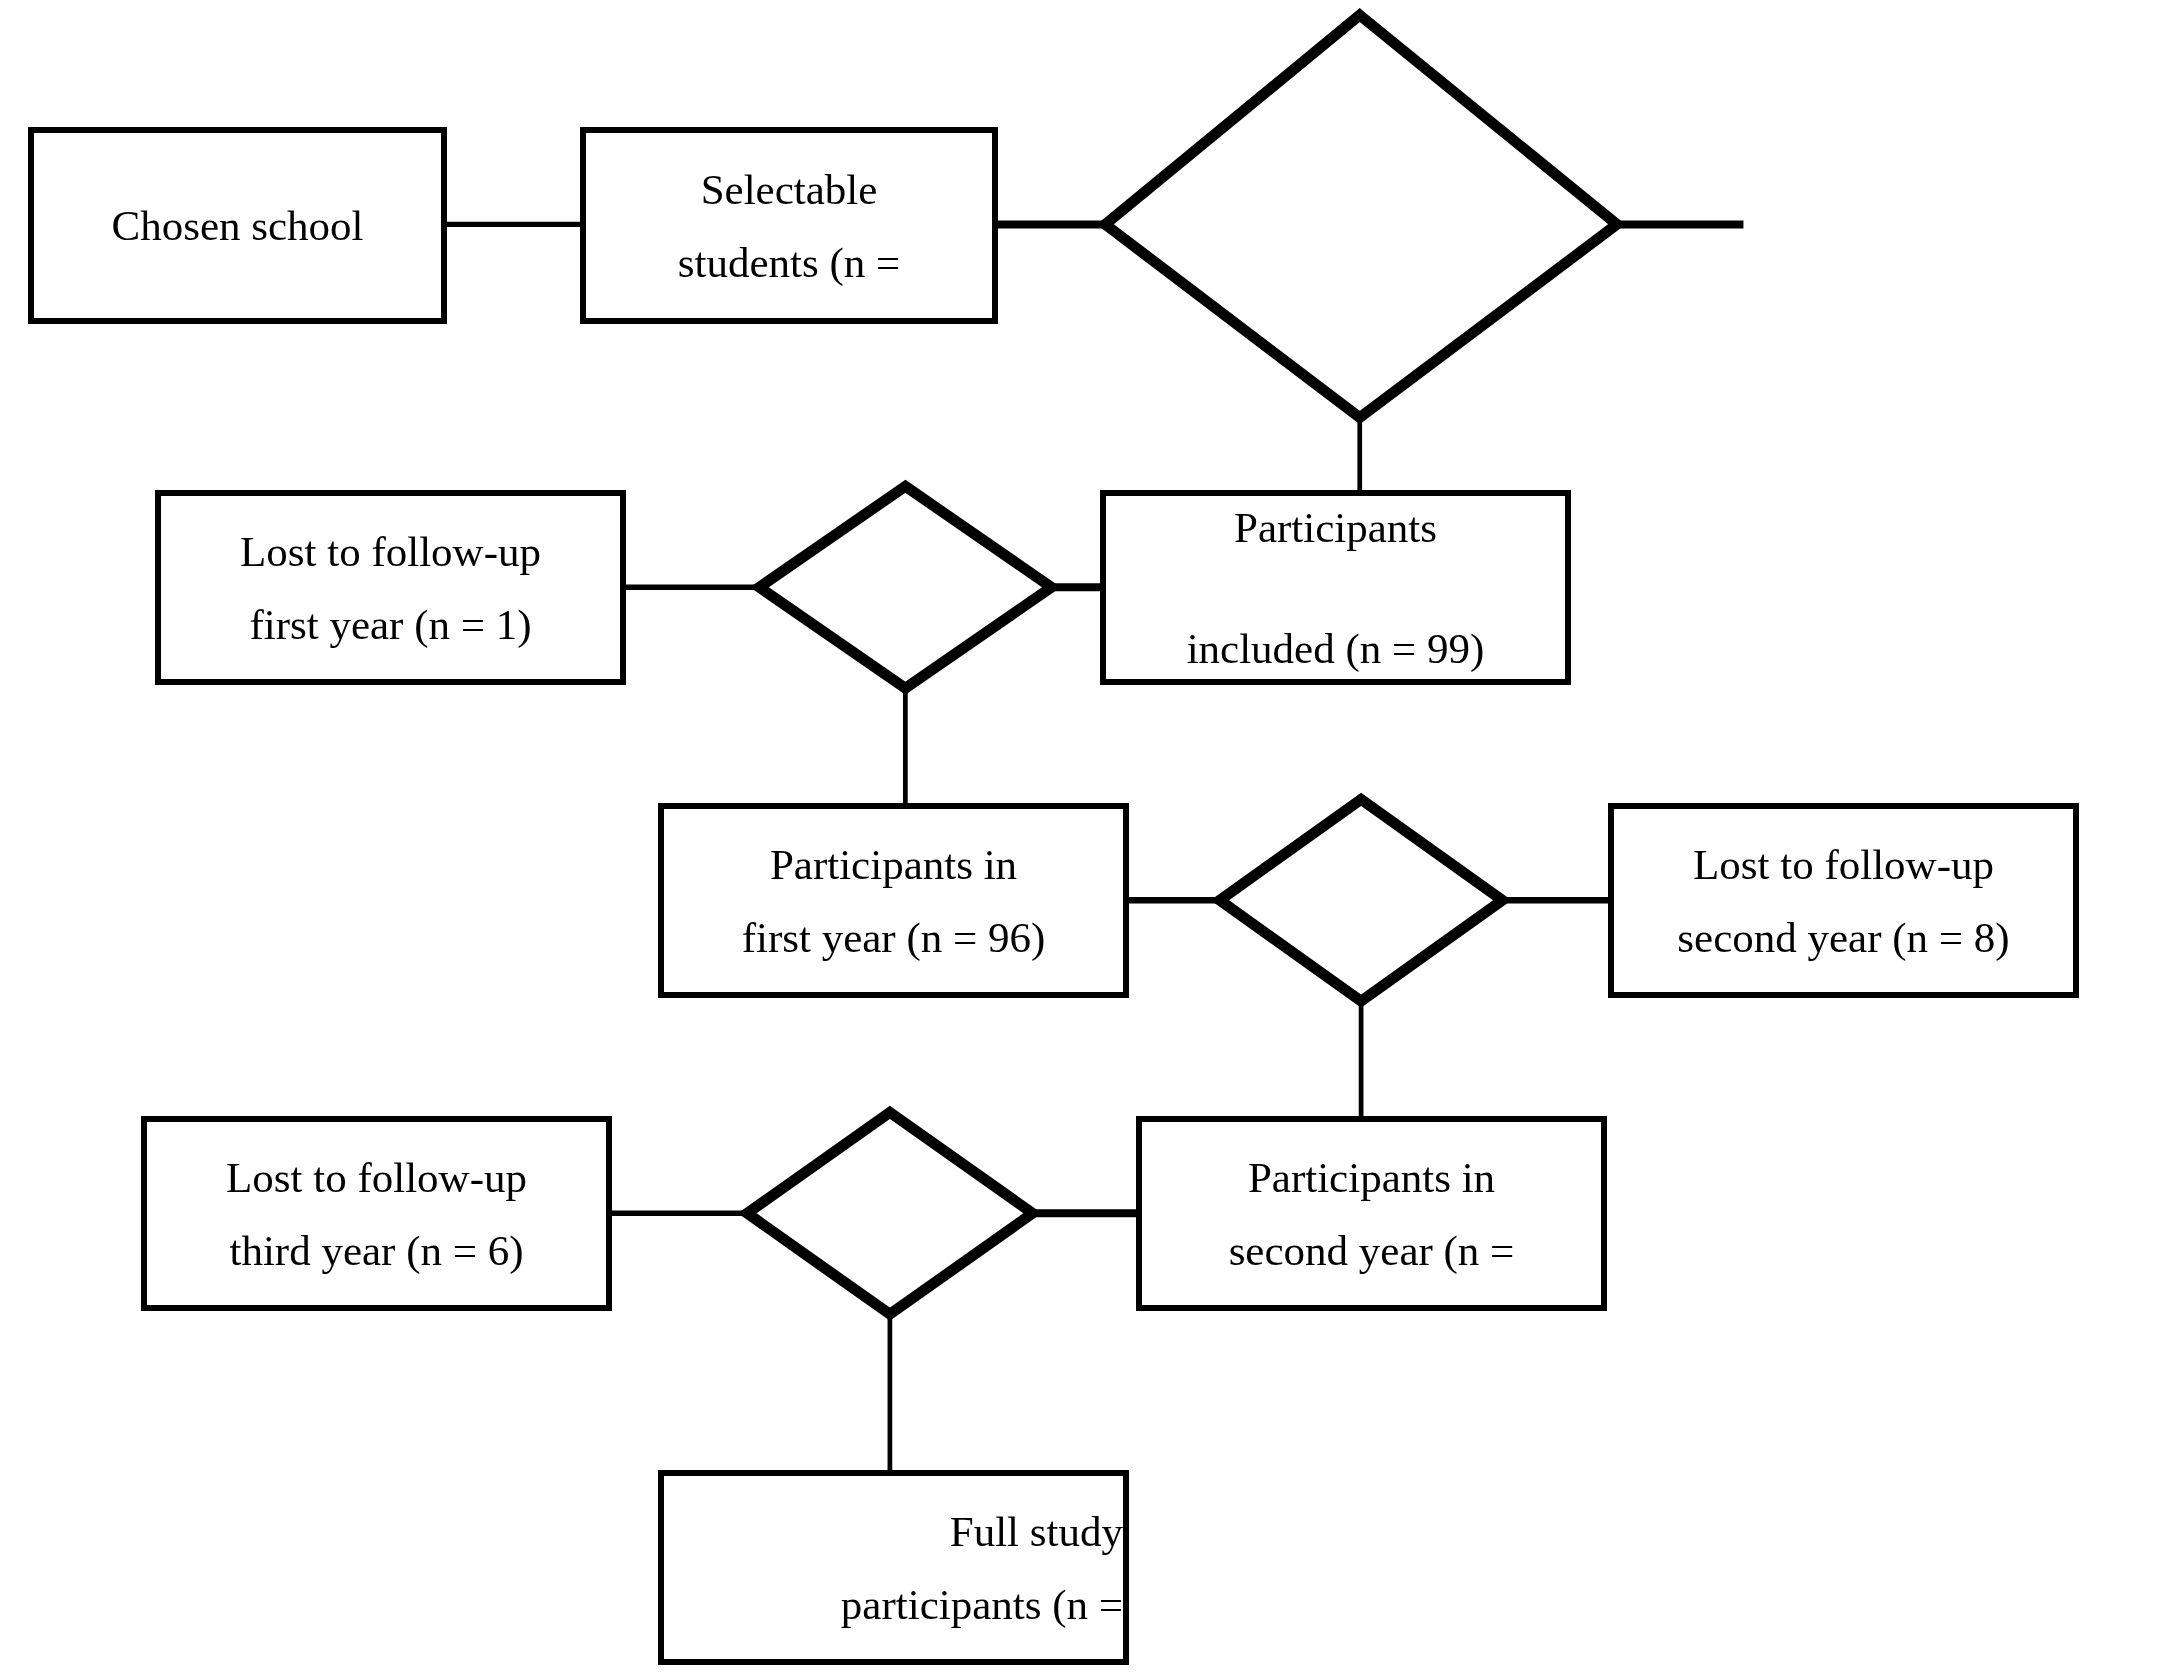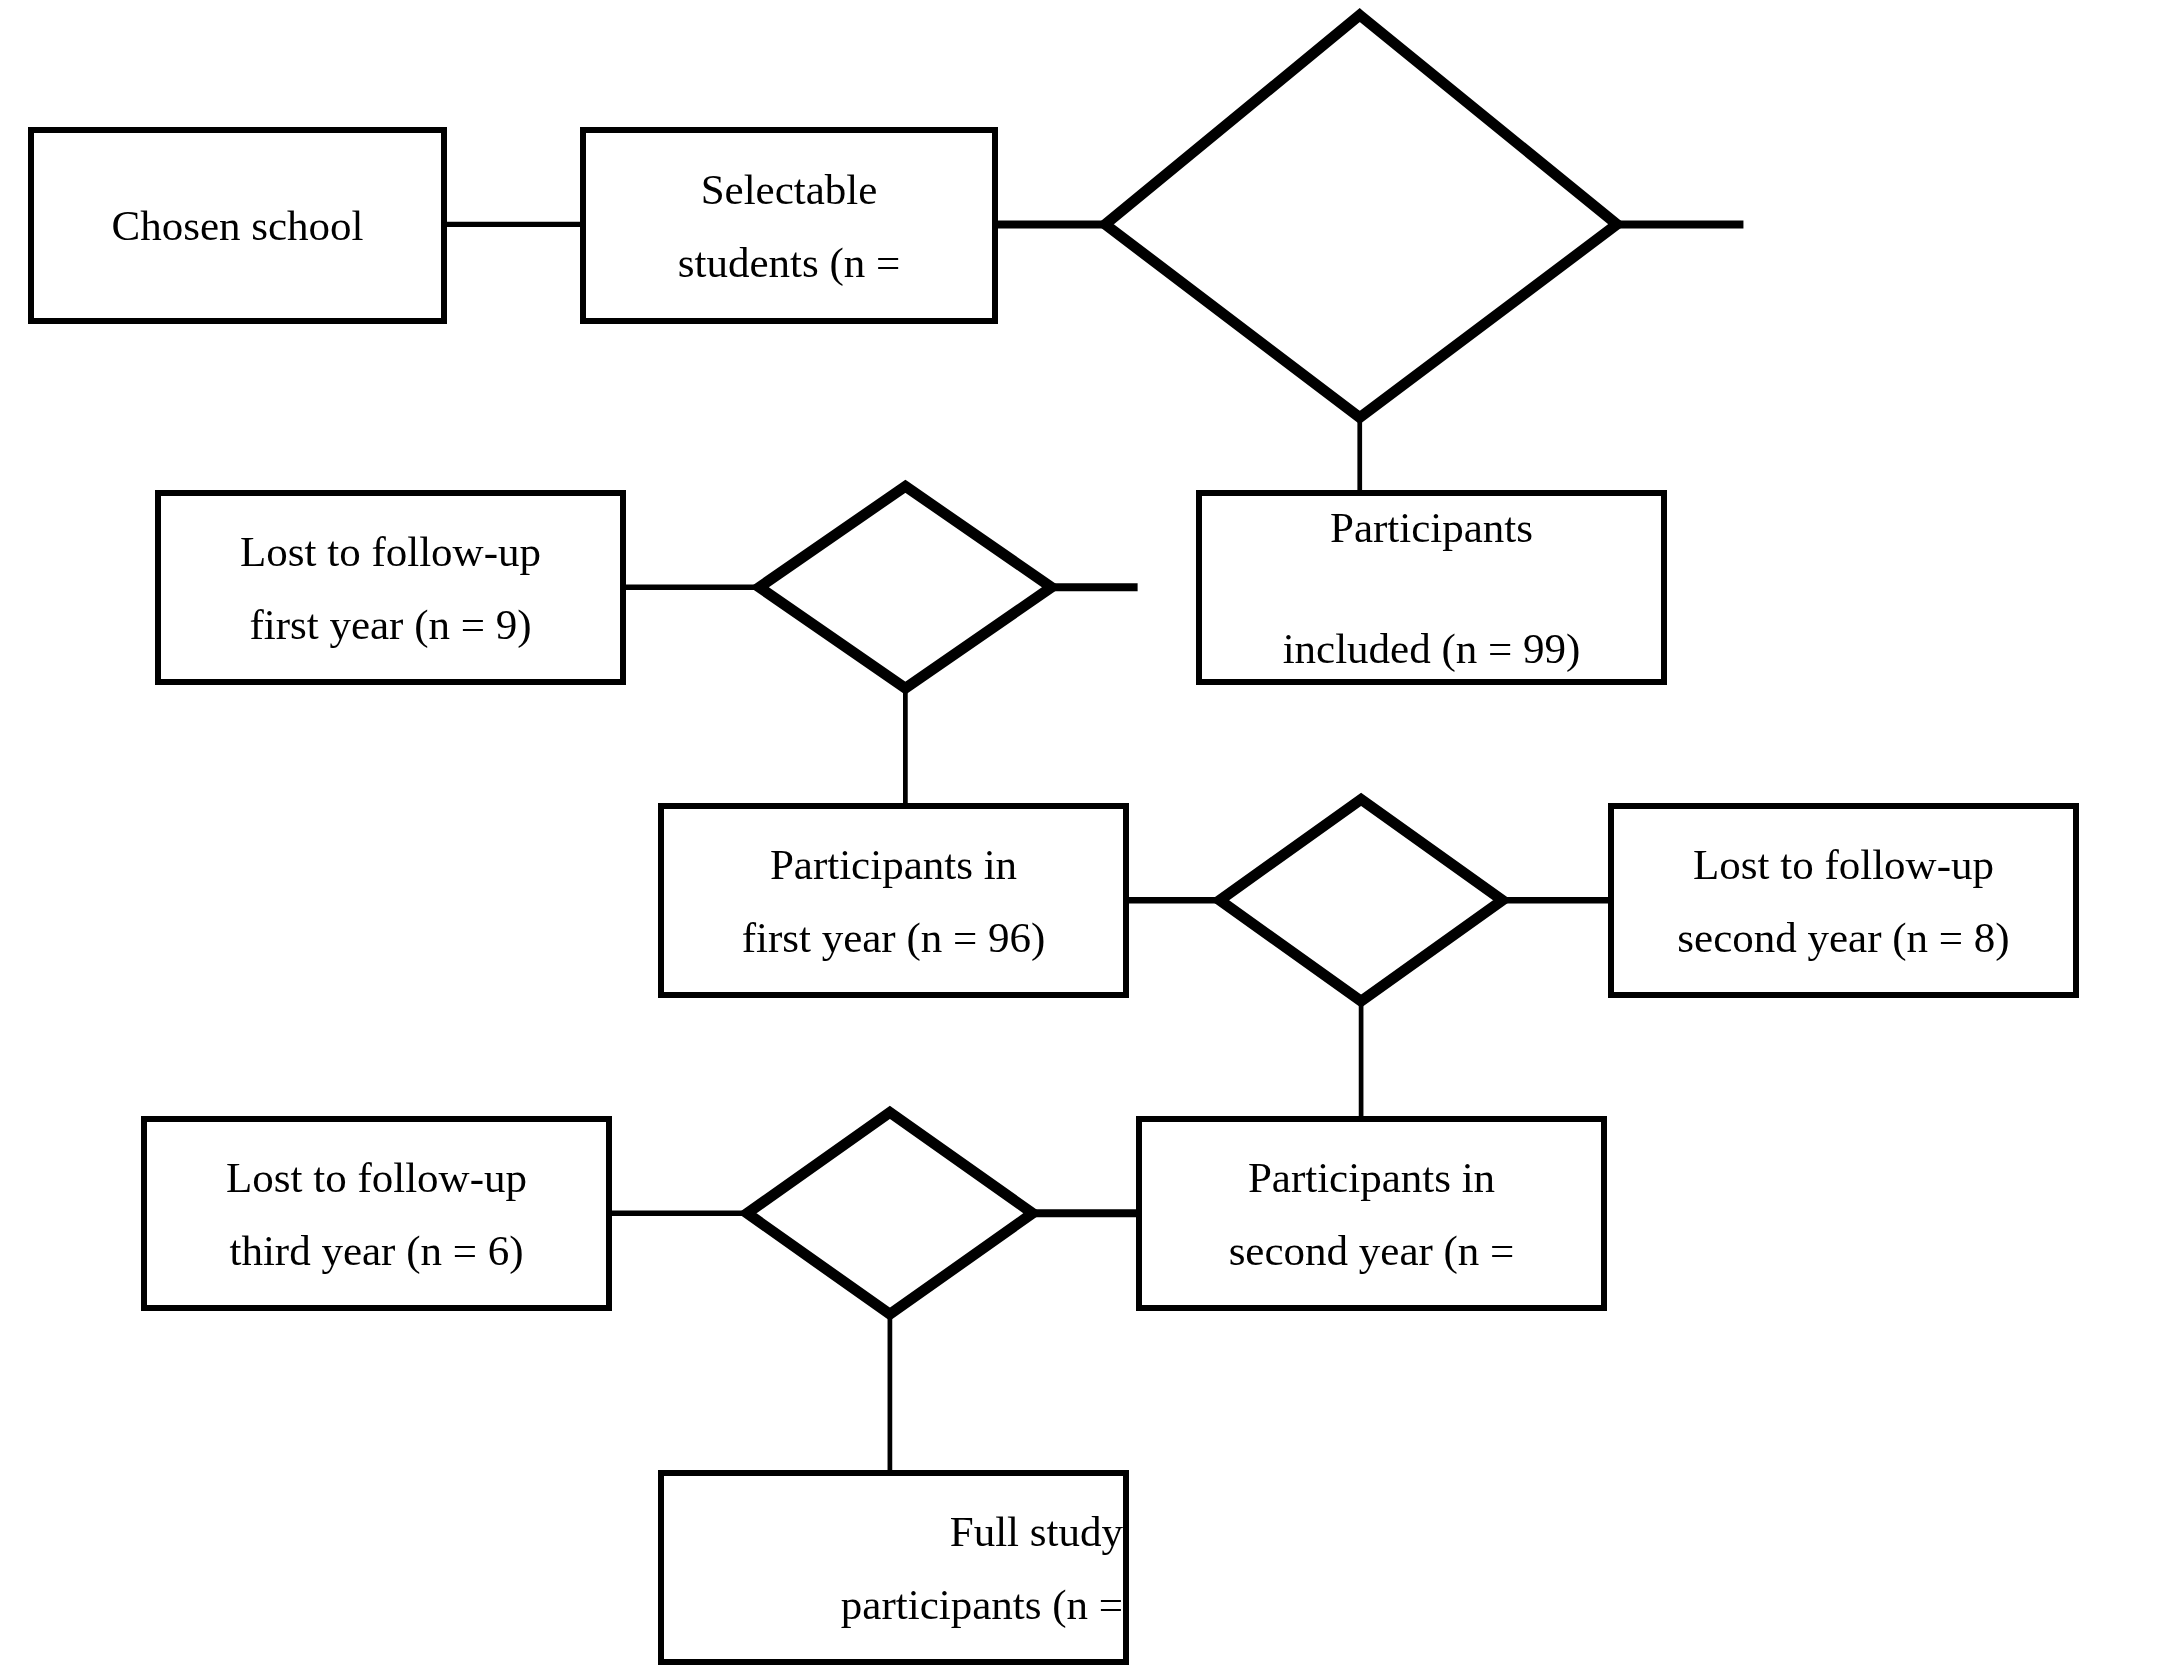--- a/index.html
+++ b/index.html
@@ -107,28 +107,28 @@
 
   <div class="node-box" style="left:580px; top:127px; width:418px; height:197px;">
     <span class="line">Selectable</span>
     <span class="line">students (n =</span>
   </div>
 
 
 
   <div class="node-box" style="left:155px; top:490px; width:471px; height:195px;">
     <span class="line">Lost to follow-up</span>
-    <span class="line">first year (n = 9)</span>
+    <span class="line">first year (n = 1)</span>
   </div>
 
   <div class="diamond-label" style="left:794px; top:569px; width:222px; height:40px;">
     
   </div>
 
-  <div class="node-box" style="left:1196px; top:490px; width:471px; height:195px;gap:48px;">
+  <div class="node-box" style="left:1100px; top:490px; width:471px; height:195px;gap:48px;">
     <span class="line">Participants</span>
     <span class="line">included (n = 99)</span>
   </div>
 
   <div class="node-box" style="left:658px; top:803px; width:471px; height:195px;">
     <span class="line">Participants in</span>
     <span class="line">first year (n = 96)</span>
   </div>
 
   <div class="diamond-label" style="left:1252px; top:882px; width:222px; height:40px;">

